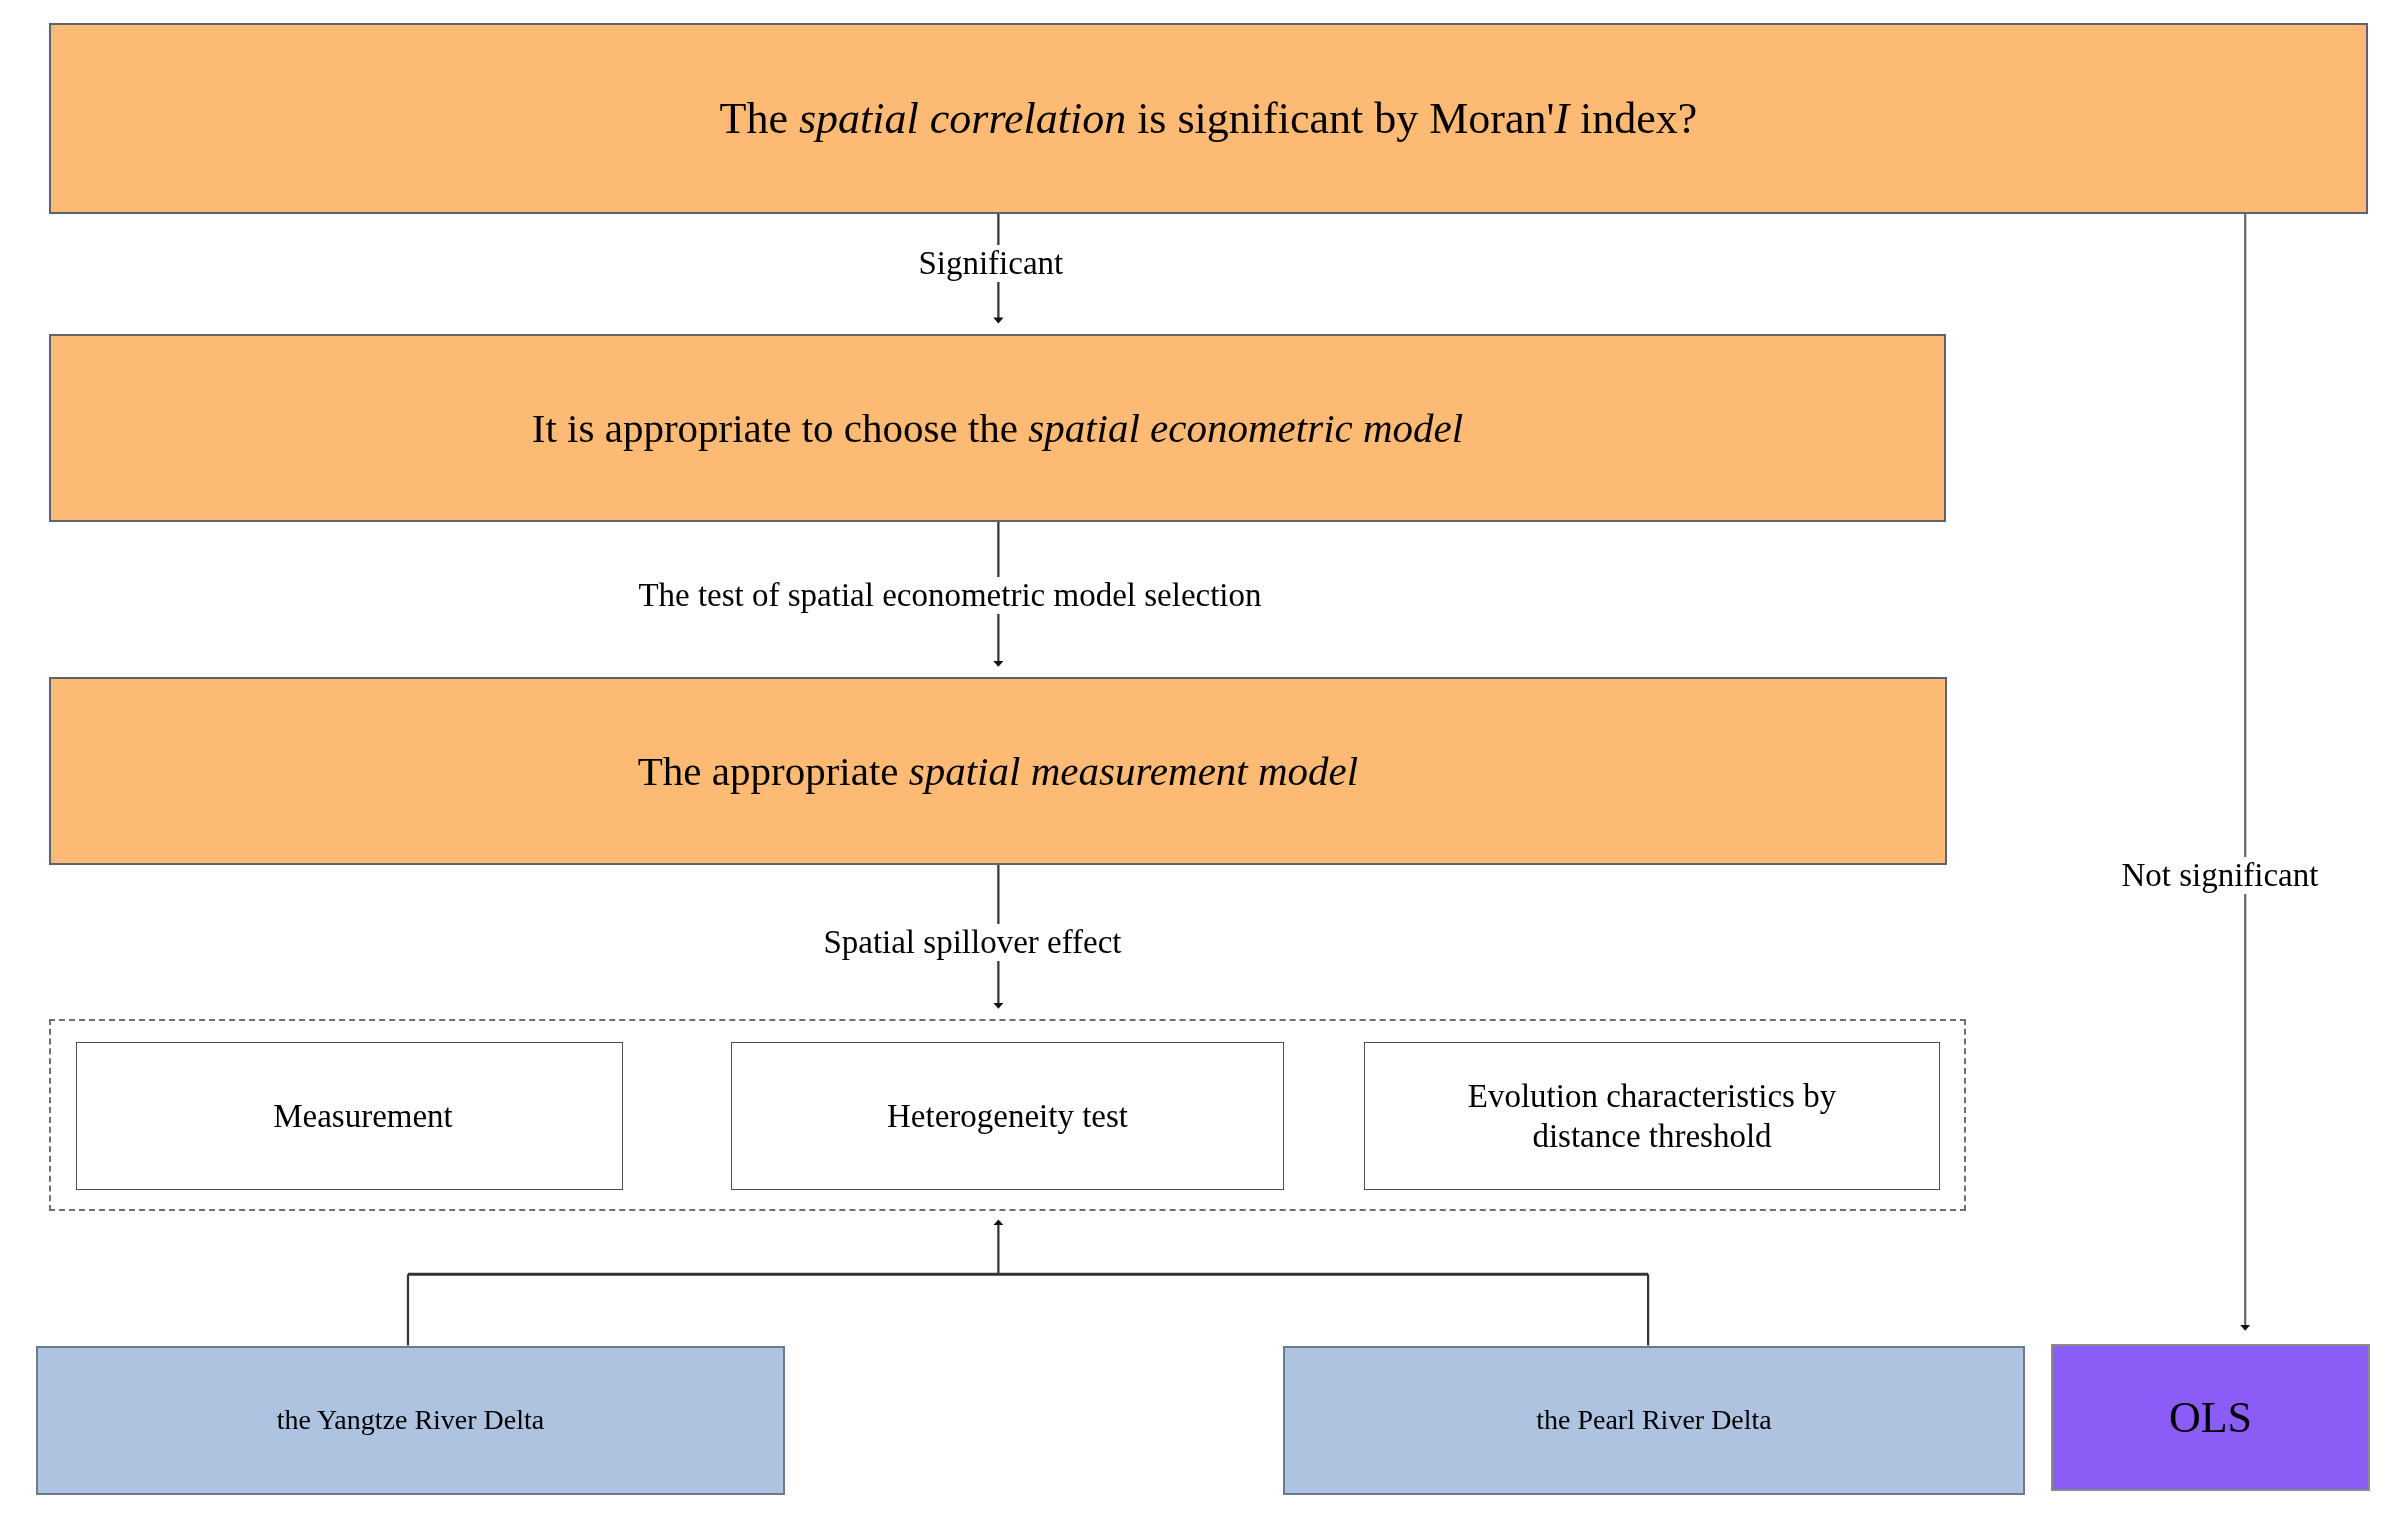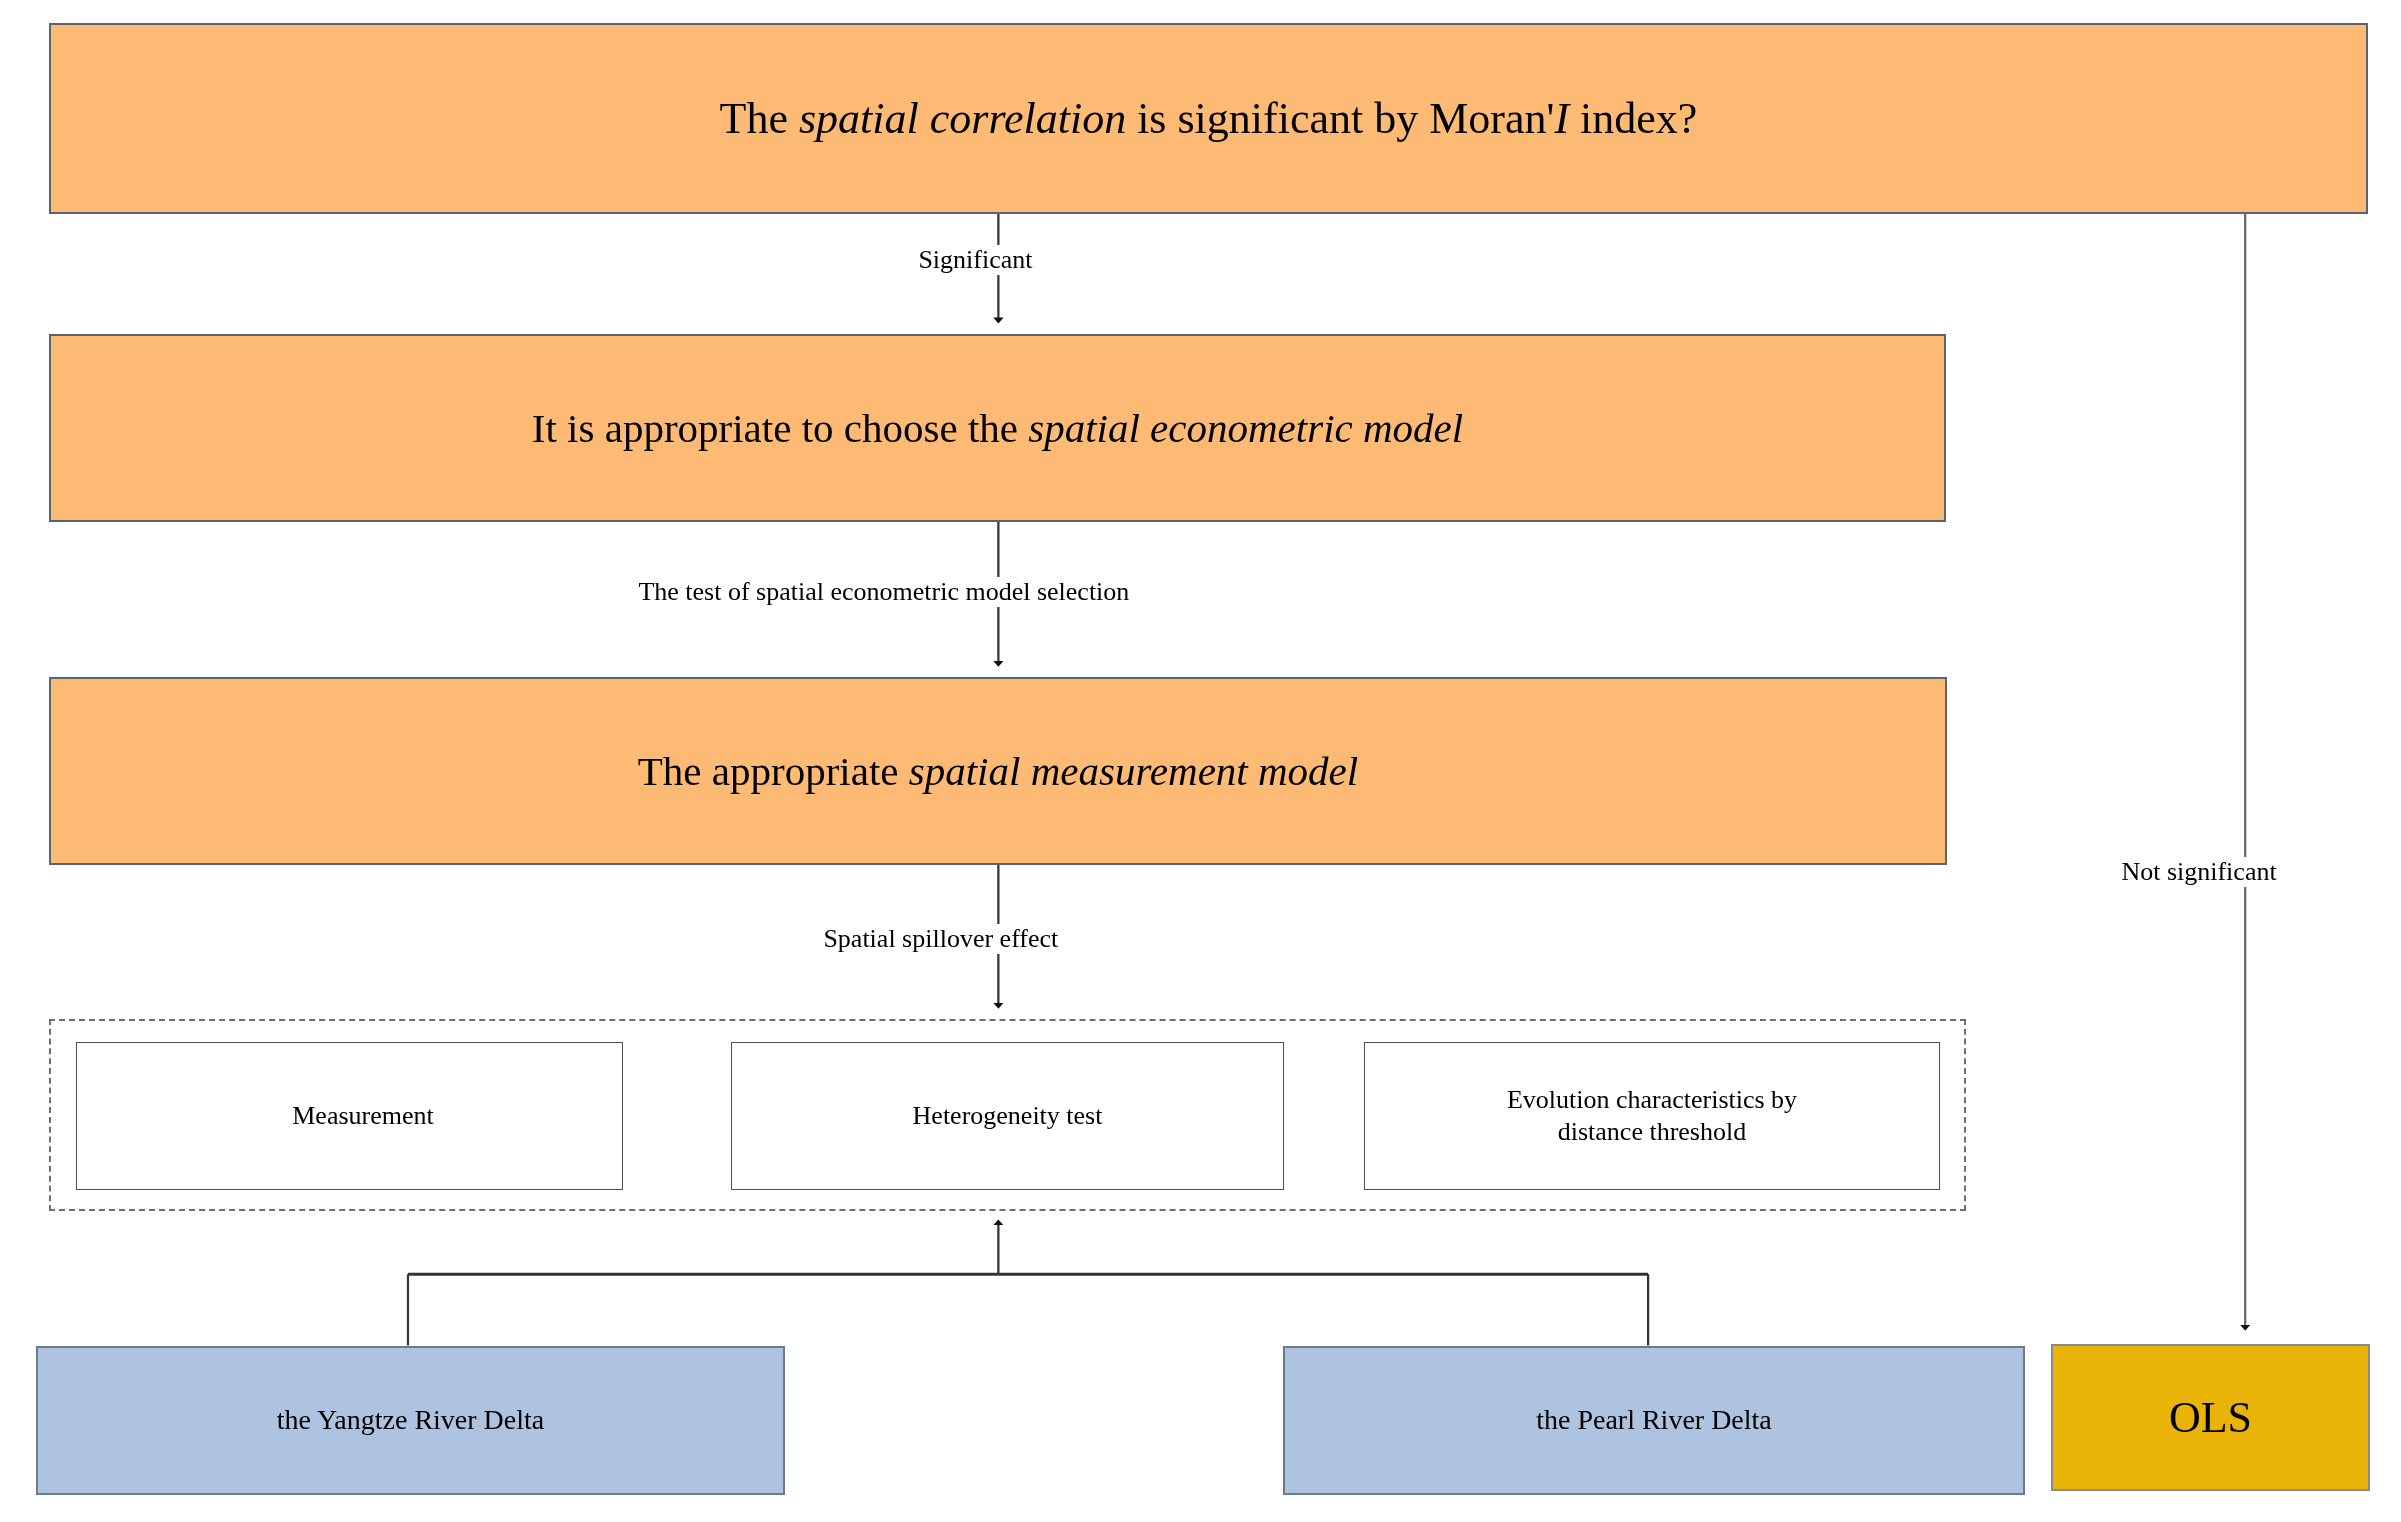--- a/index.html
+++ b/index.html
@@ -29,21 +29,21 @@
   }
   .node-fill-light {
     background: #fdba74;
     border: 2.2px solid #5b6270;
   }
   .node-fill-mid {
     background: #aec3e0;
     border: 2.2px solid #6b7a90;
   }
   .node-plain {
-    background: #eab308;
+    background: #8b5cf6;
     border: 2.2px solid #8a8a8a;
   }
   .node-thin {
     background: #ffffff;
     border: 1.5px solid #4f4f4f;
   }
   .group-dashed {
     position: absolute;
     box-sizing: border-box;
     background: transparent;
@@ -51,21 +51,21 @@
   }
   .edge-label {
     position: absolute;
     white-space: nowrap;
     background: #ffffff;
     padding: 0 7.4px;
   }
   .t-xxl { font-size: 44px; }
   .t-xl  { font-size: 41px; }
   .t-l   { font-size: 28px; }
-  .t-m   { font-size: 26px; }
+  .t-m   { font-size: 33px; }
   .ital  { font-style: italic; }
   svg.wires {
     position: absolute;
     left: 0;
     top: 0;
     width: 2401px;
     height: 1522px;
     pointer-events: none;
   }
   .node-text { display: block; }

